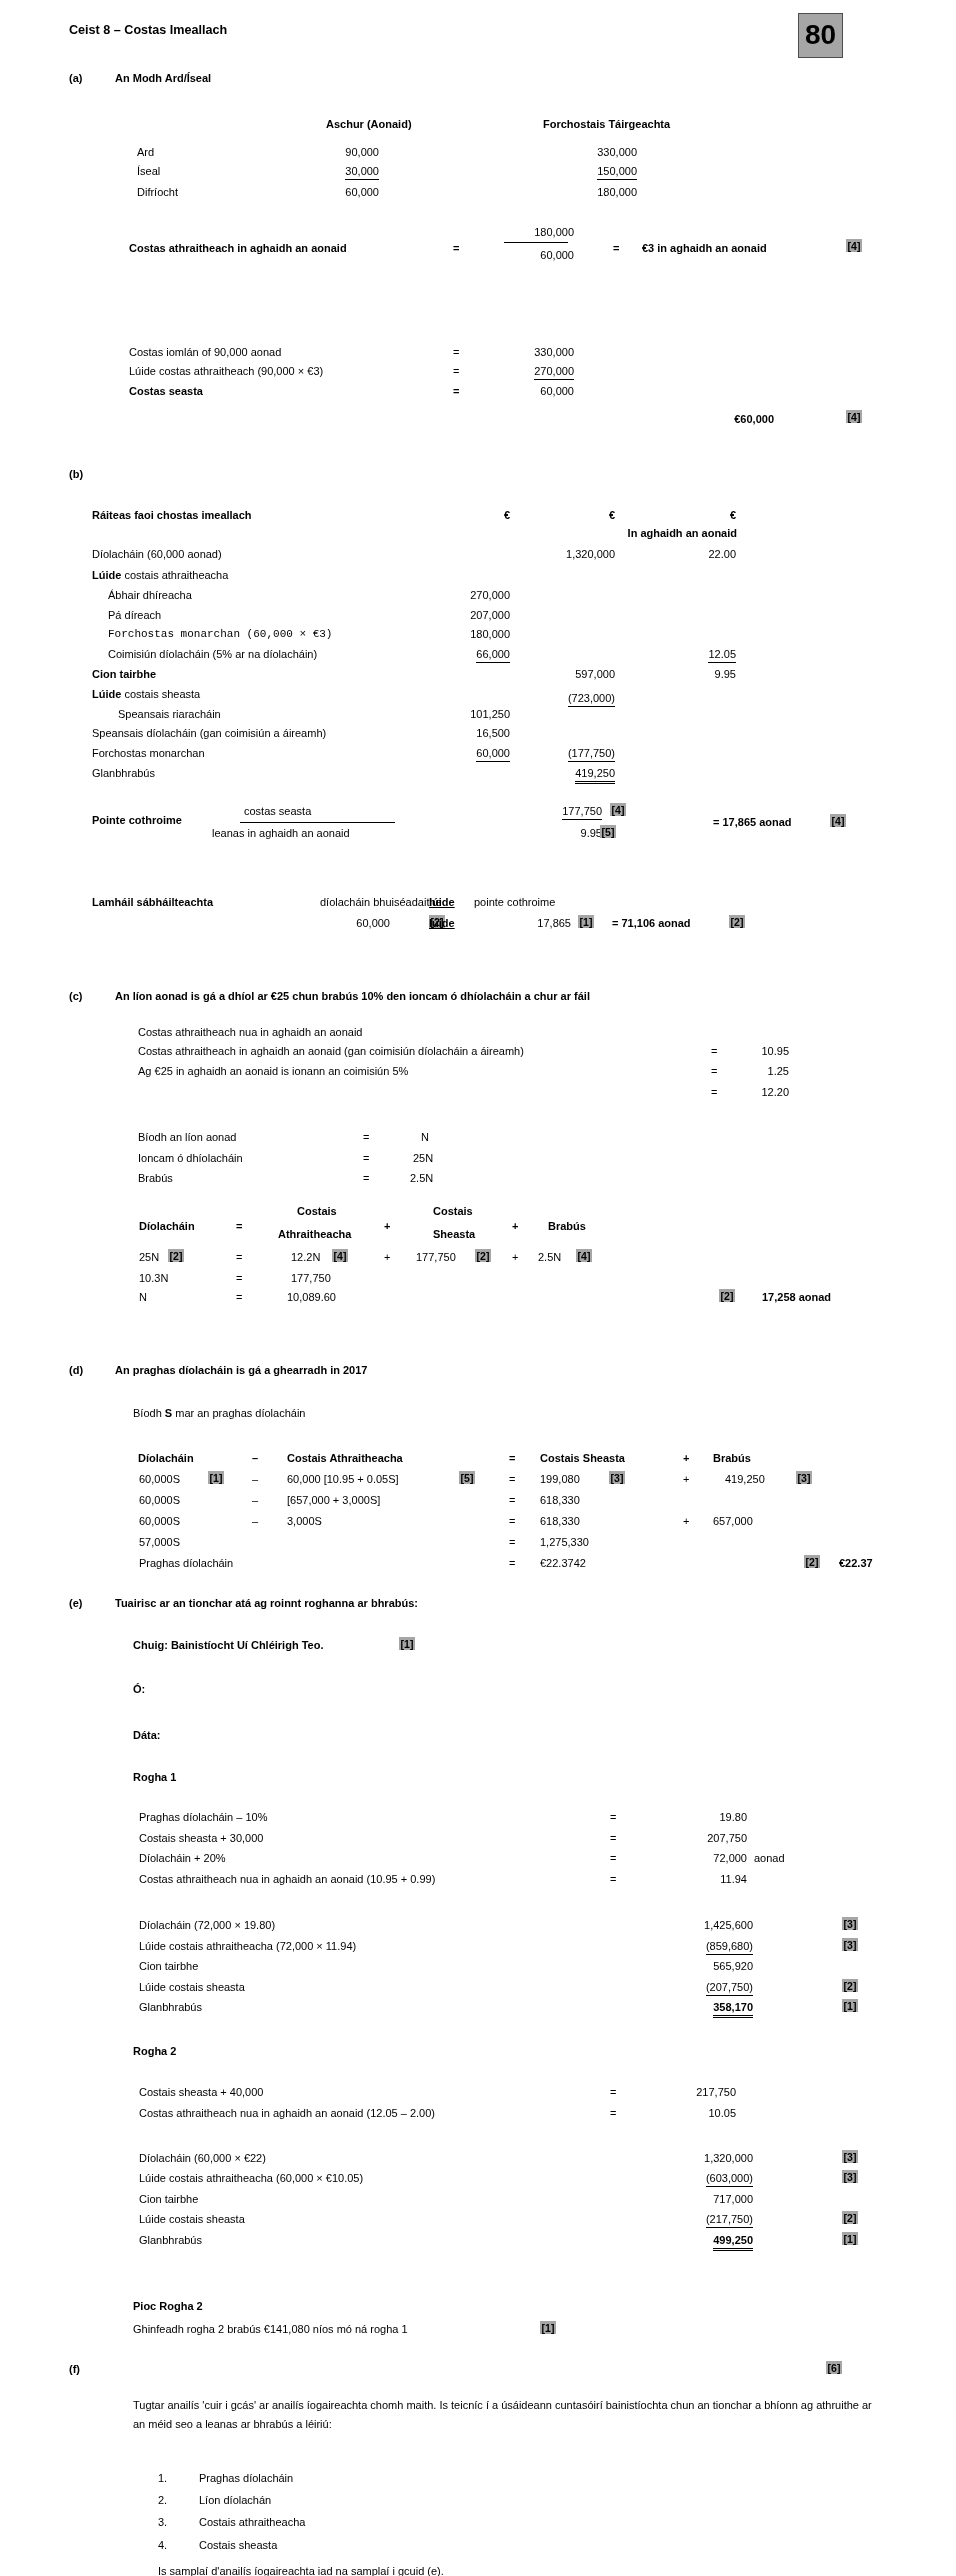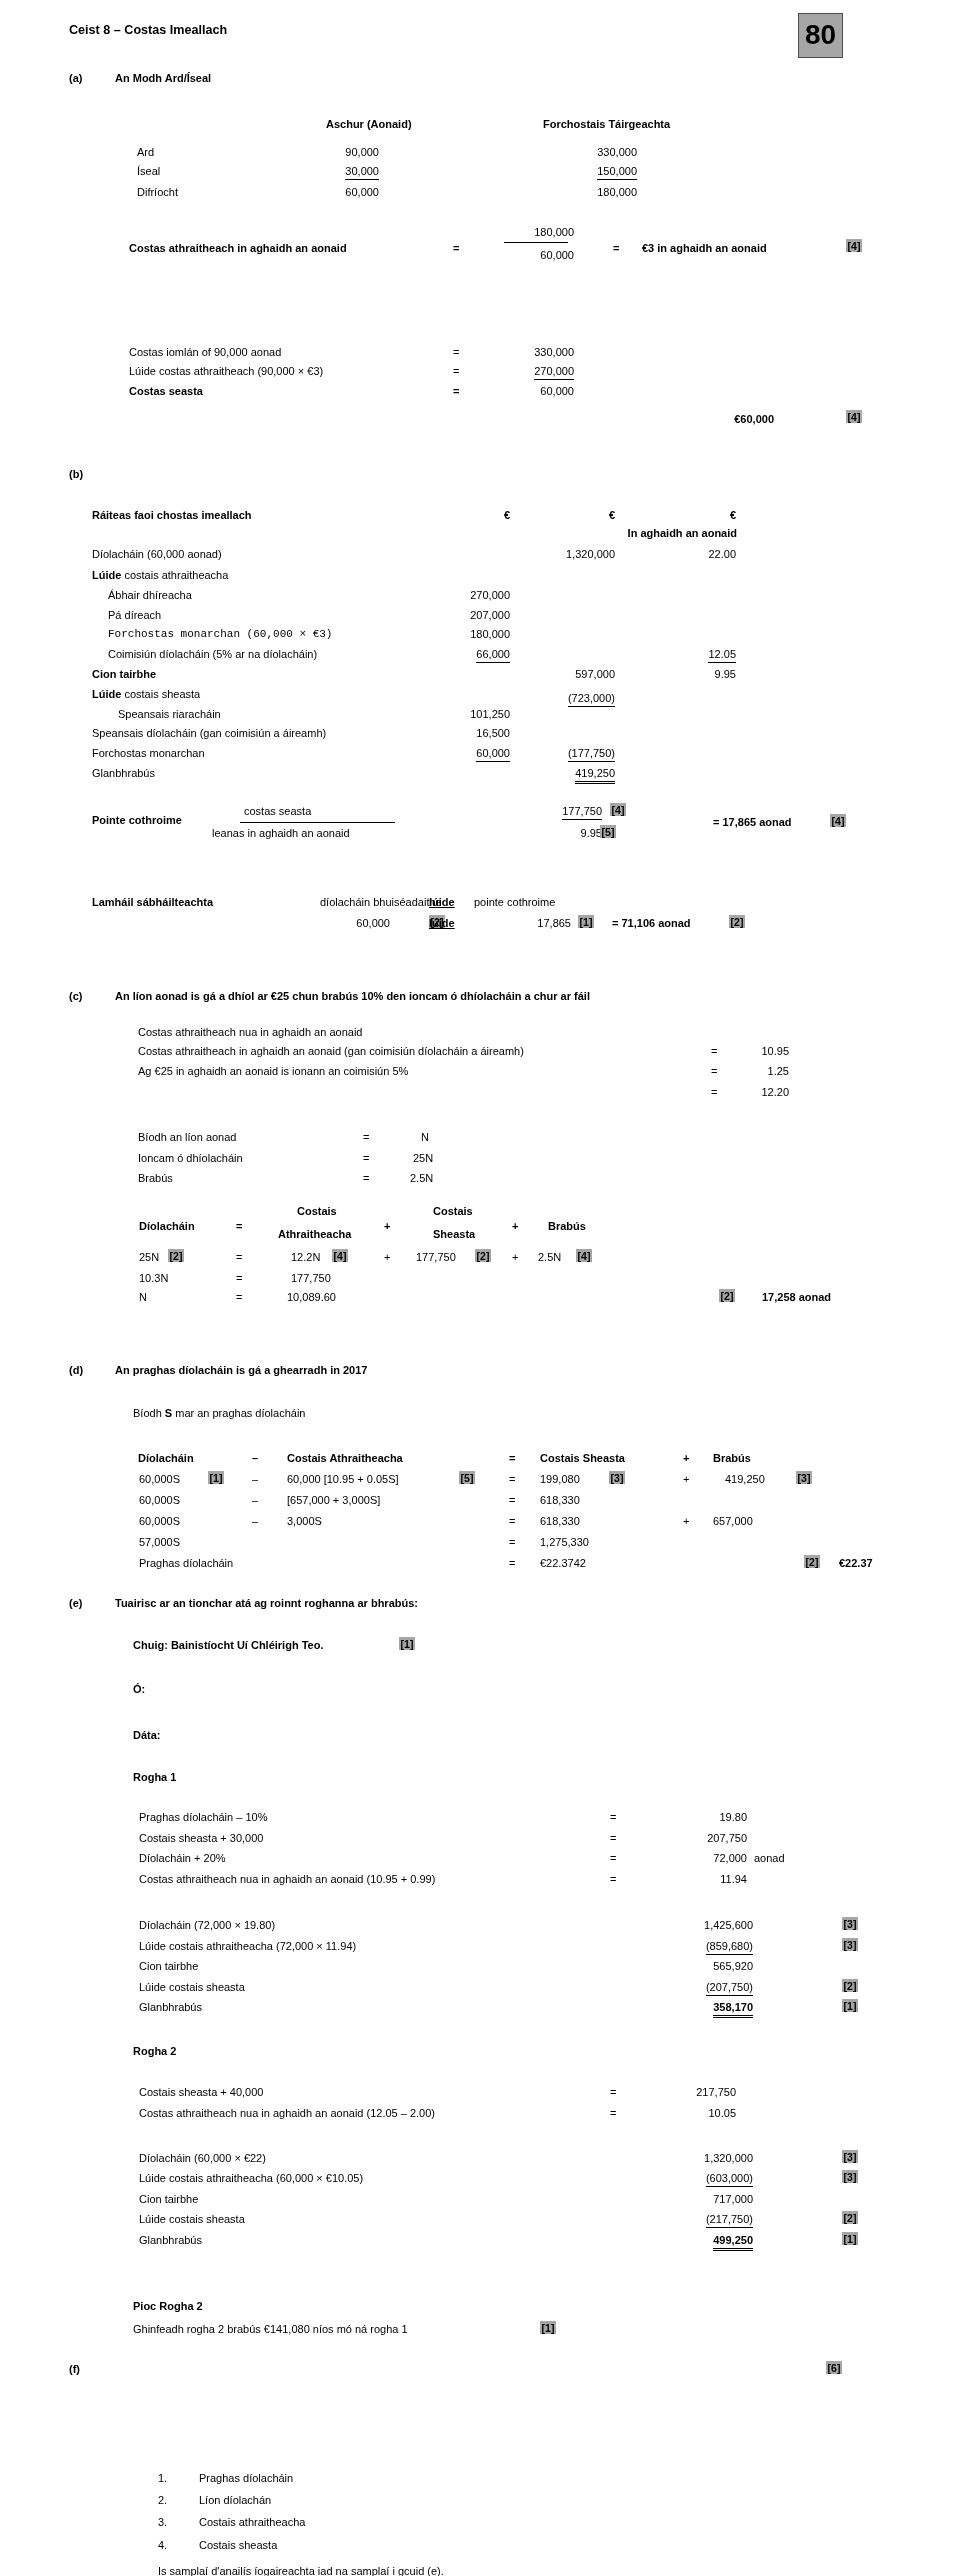--- a/index.html
+++ b/index.html
@@ -362,20 +362,21 @@
   <div class="numb" style="left:658px; top:2233px; width:95px;"><span class="u2">499,250</span></div>
   <div class="abs" style="left:842px; top:2232px;"><span class="mark">[1]</span></div>
 
   <div class="abs tb" style="left:133px; top:2299px;">Pioc Rogha 2</div>
   <div class="abs t" style="left:133px; top:2322px;">Ghinfeadh rogha 2 brabús €141,080 níos mó ná rogha 1</div>
   <div class="abs" style="left:540px; top:2321px;"><span class="mark">[1]</span></div>
 
   <div class="abs tb" style="left:69px; top:2362px;">(f)</div>
   <div class="abs" style="left:826px; top:2361px;"><span class="mark">[6]</span></div>
 
+  <div class="abs t" style="left:133px; top:2396px; width:747px; white-space:normal; line-height:1.72;">Tugtar anailís 'cuir i gcás' ar anailís íogaireachta chomh maith.  Is teicníc í a úsáideann cuntasóirí bainistíochta chun an tionchar a bhíonn ag athruithe ar an méid seo a leanas ar bhrabús a léiriú:</div>
 
   <div class="abs t" style="left:158px; top:2471px;">1.</div>
   <div class="abs t" style="left:199px; top:2471px;">Praghas díolacháin</div>
 
   <div class="abs t" style="left:158px; top:2493px;">2.</div>
   <div class="abs t" style="left:199px; top:2493px;">Líon díolachán</div>
 
   <div class="abs t" style="left:158px; top:2515px;">3.</div>
   <div class="abs t" style="left:199px; top:2515px;">Costais athraitheacha</div>
 

